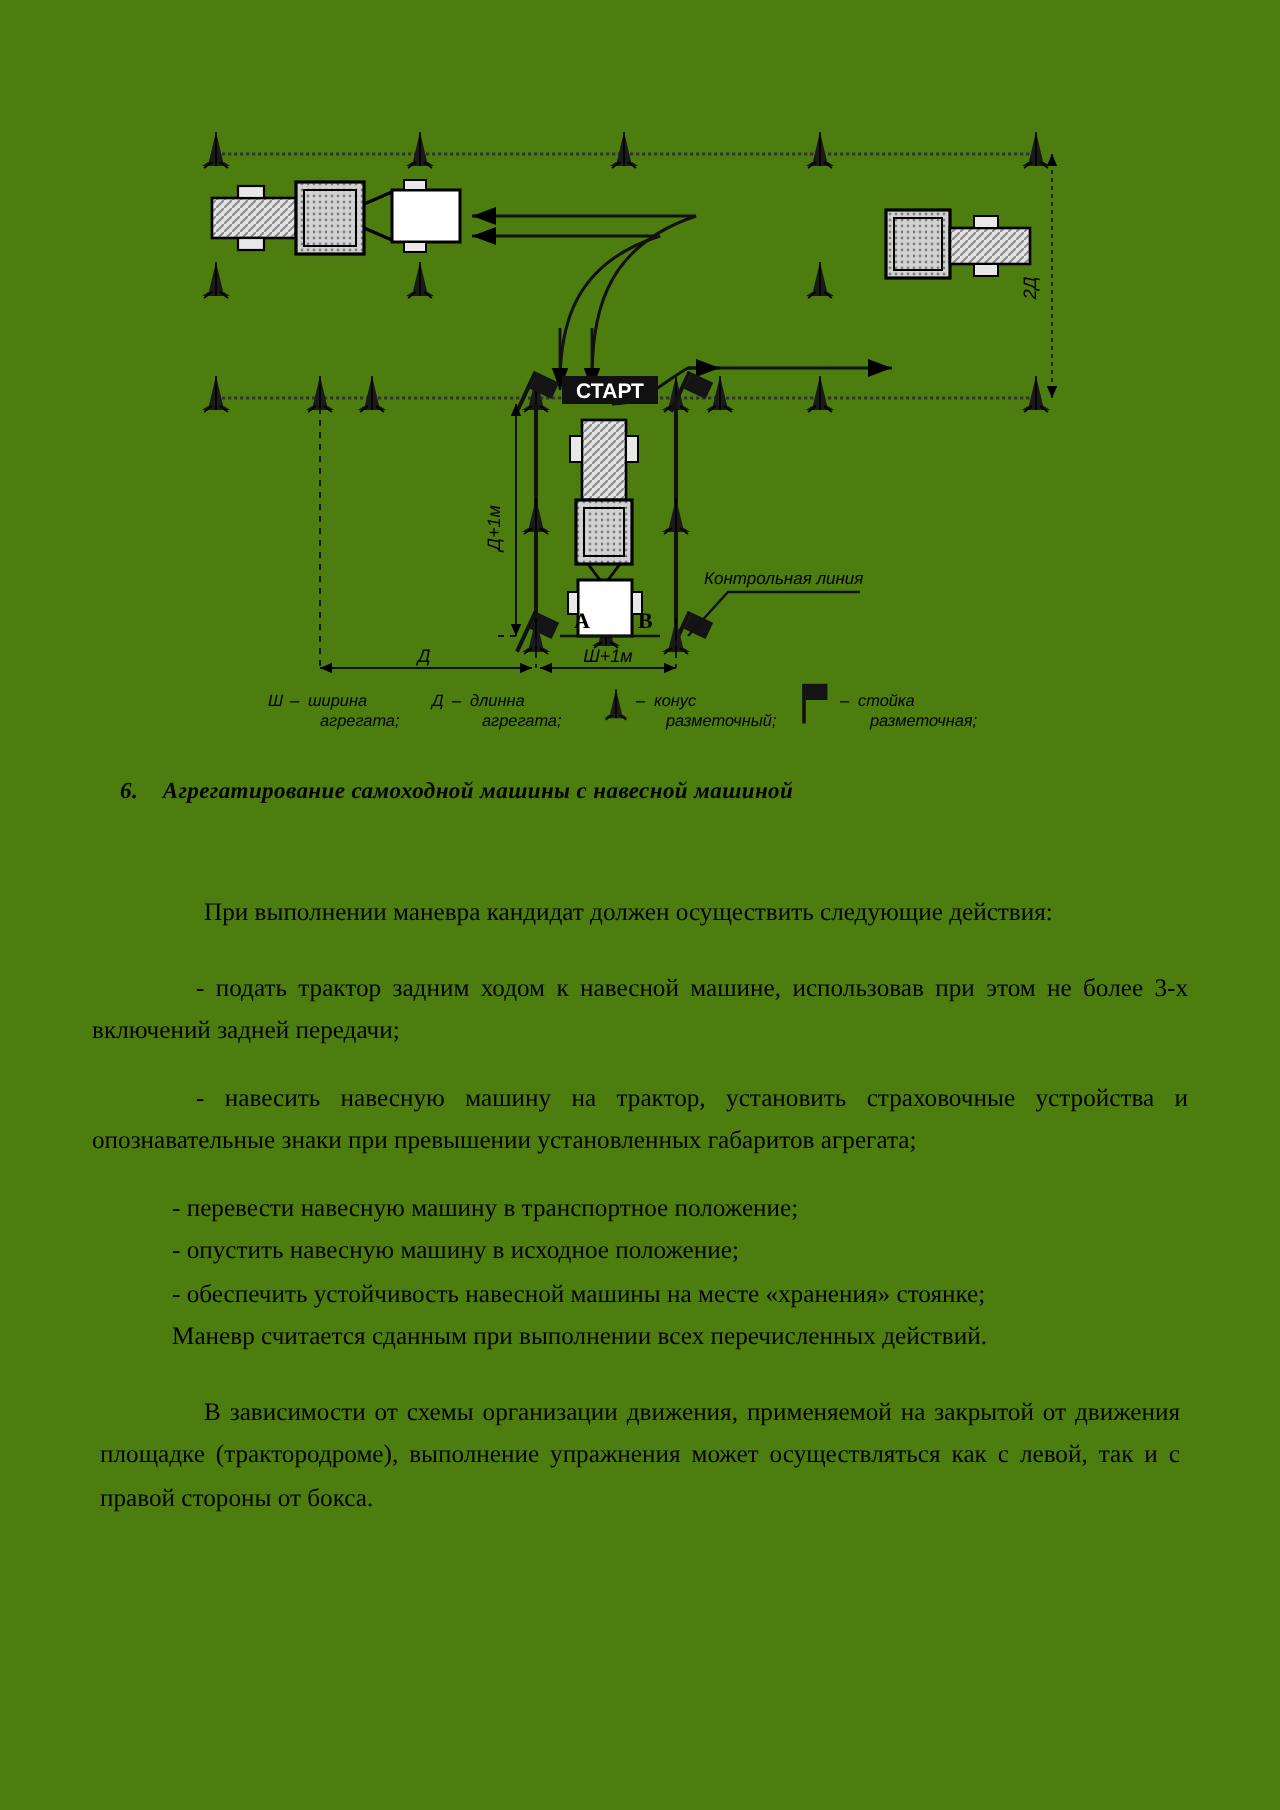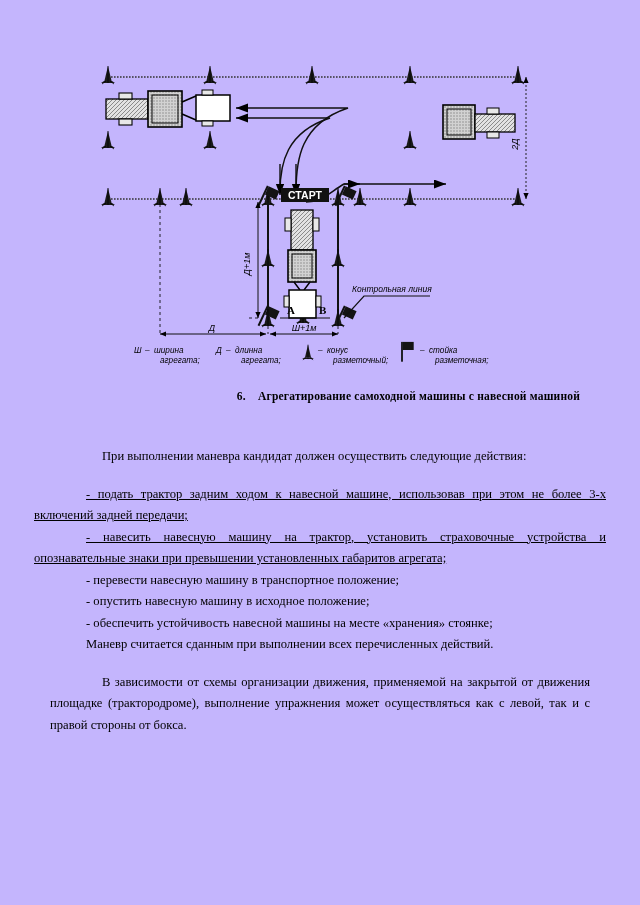--- a/index.html
+++ b/index.html
@@ -12,43 +12,44 @@
     height: 905px;
     font-family: "Liberation Serif", serif;
     color: #000000;
     position: relative;
     overflow: hidden;
   }
   .page {
     position: relative;
     width: 640px;
     height: 905px;
-    background: #c4b5fd;
+    background: #4d7c0f;
   }
 
   
   .figure {
     position: absolute;
     left: 0;
     top: 52px;
     width: 640px;
     height: 335px;
   }
   .figure svg { display: block; }
 
   
   .heading {
     position: absolute;
     left: 60px;
     top: 390px;
     width: 520px;
-    text-align: right;
+    text-align: left;
     font-weight: bold;
     font-size: 11.5px;
     letter-spacing: .2px;
+    font-style: italic;
   }
 
   
   .body-text {
     position: absolute;
     left: 34px;
     top: 430px;
     width: 572px;
     font-size: 12.6px;
     line-height: 21.5px;
@@ -62,24 +63,23 @@
     margin: 0;
     text-indent: 52px;
     white-space: nowrap;
   }
   .bullet {
     margin: 0;
     text-indent: 52px;
     white-space: nowrap;
   }
   .bullet-wrap {
-    margin: 0;
+    margin: 12px;
     text-indent: 52px;
     text-align: justify;
-    text-decoration: underline;
   }
 </style>
 </head>
 <body>
 
 <div class="page">
 
   <div class="figure">
     <svg width="640" height="335" viewBox="0 0 640 335" xmlns="http://www.w3.org/2000/svg">
       <defs>

